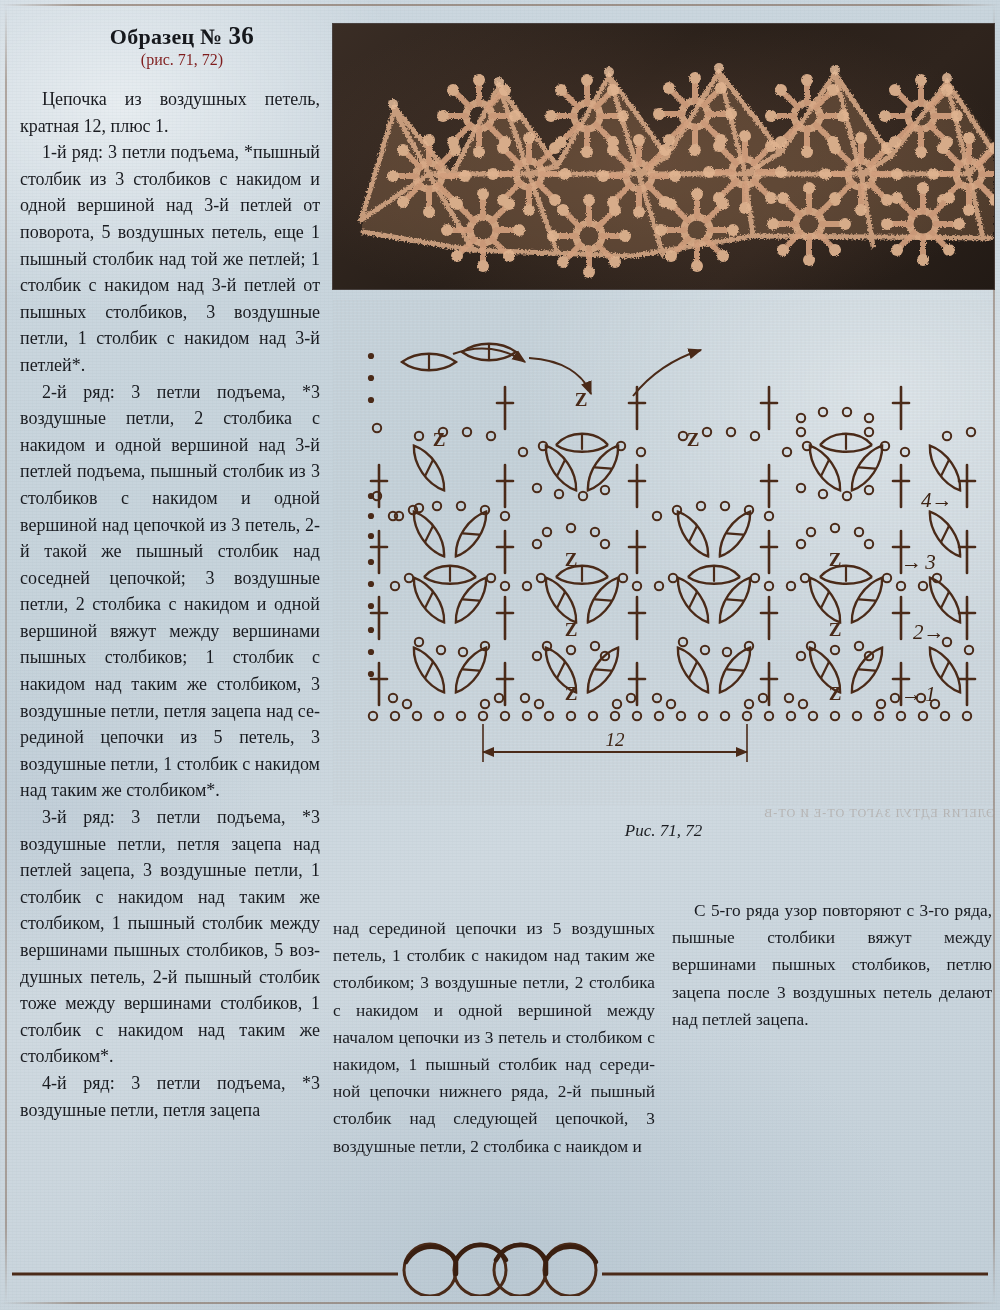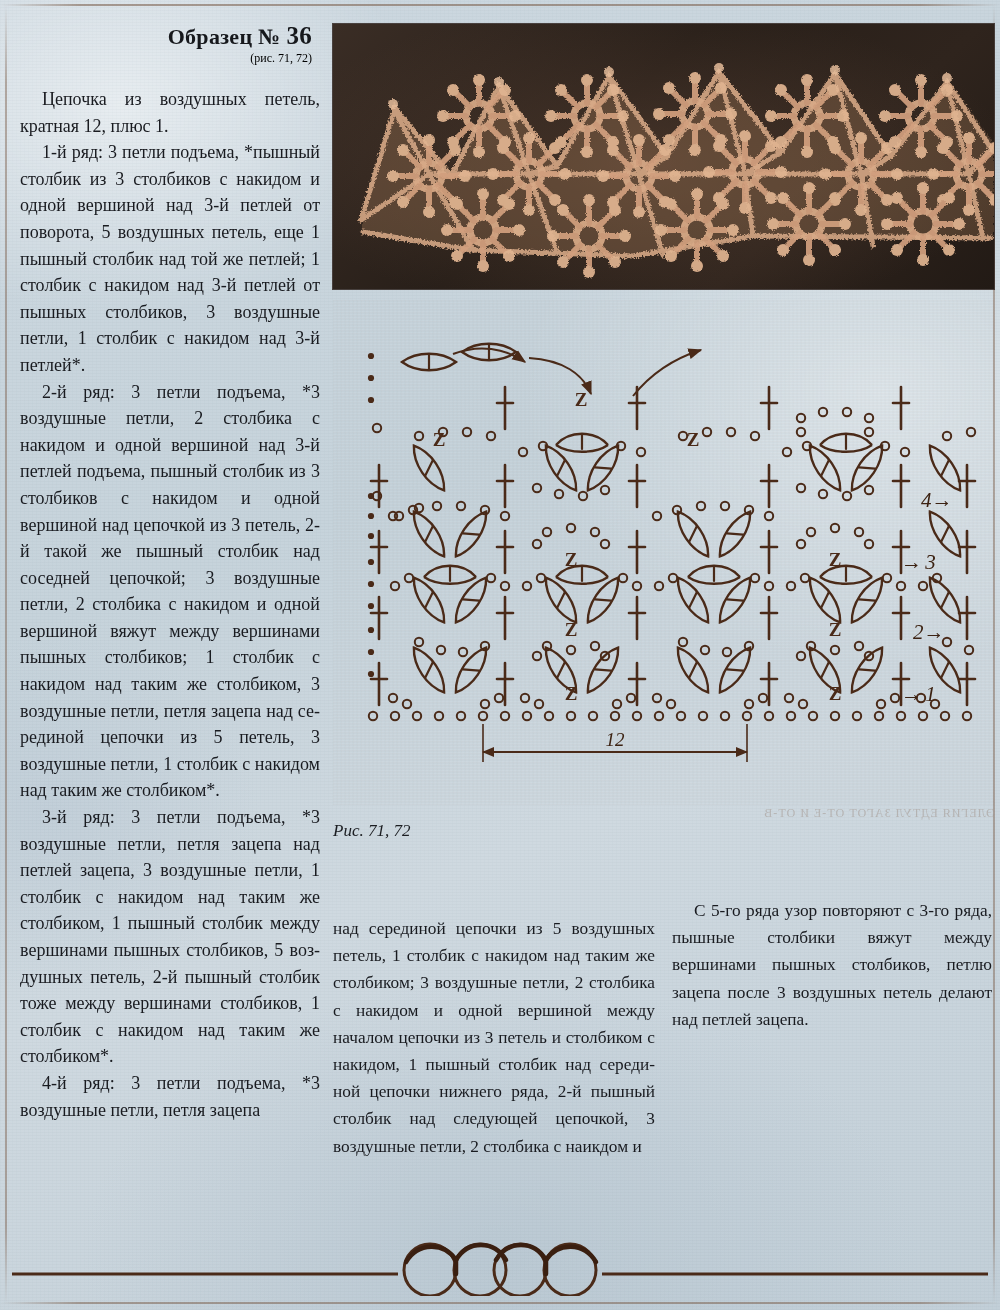--- a/index.html
+++ b/index.html
@@ -24,28 +24,28 @@
       repeating-linear-gradient(0deg, rgba(140,155,168,.10) 0 1px, rgba(255,255,255,0) 1px 3px),
       repeating-linear-gradient(90deg, rgba(140,155,168,.08) 0 1px, rgba(255,255,255,0) 1px 4px);
   }
   
   .edge-top{position:absolute;left:0;right:0;top:4px;height:2px;background:linear-gradient(90deg,rgba(120,90,70,0),rgba(120,90,70,.55) 8%,rgba(120,90,70,.55) 92%,rgba(120,90,70,0));}
   .edge-bot{position:absolute;left:0;right:0;bottom:6px;height:2px;background:linear-gradient(90deg,rgba(120,90,70,0),rgba(120,90,70,.5) 8%,rgba(120,90,70,.5) 92%,rgba(120,90,70,0));}
   .edge-left{position:absolute;left:5px;top:4px;bottom:6px;width:2px;background:linear-gradient(180deg,rgba(120,90,70,0),rgba(120,90,70,.45) 6%,rgba(120,90,70,.45) 94%,rgba(120,90,70,0));}
   .edge-right{position:absolute;right:5px;top:4px;bottom:6px;width:2px;background:linear-gradient(180deg,rgba(120,90,70,0),rgba(120,90,70,.45) 6%,rgba(120,90,70,.45) 94%,rgba(120,90,70,0));}
 
   
-  #heading{position:absolute;left:52px;top:22px;width:260px;text-align:right;}
+  #heading{position:absolute;left:52px;top:22px;width:260px;text-align:center;}
   #heading .h-title{
     font-family:"Liberation Serif",serif;font-weight:bold;font-size:22px;
     color:#16181c;letter-spacing:.3px;white-space:nowrap;
   }
   #heading .h-title .num{font-size:25px;}
   #heading .h-sub{
-    font-size:12px;color:#000000;margin-top:1px;
+    font-size:16px;color:#7f1d1d;margin-top:1px;
   }
 
   
   .col{
     position:absolute;
     font-family:"Liberation Serif",serif;
     color:#191b20;
     text-align:justify;
     text-justify:inter-word;
     -webkit-hyphens:manual;hyphens:manual;
@@ -88,21 +88,21 @@
 
   
   #ghost{
     position:absolute;left:333px;top:806px;width:661px;height:16px;
     font-family:"Liberation Serif",serif;font-size:12px;color:rgba(150,130,120,.42);
     letter-spacing:1px;overflow:hidden;white-space:nowrap;
     transform:scaleX(-1);
   }
 
   #fig-caption{
-    position:absolute;left:333px;top:821px;width:661px;
+    position:absolute;left:333px;top:821px;width:661px;text-align:center;
     font-family:"Liberation Serif",serif;font-style:italic;font-size:17px;
     color:#1c1e22;
   }
 
   
   #ornament{position:absolute;left:0;right:0;bottom:14px;height:62px;}
 </style>
 </head>
 <body>
 

